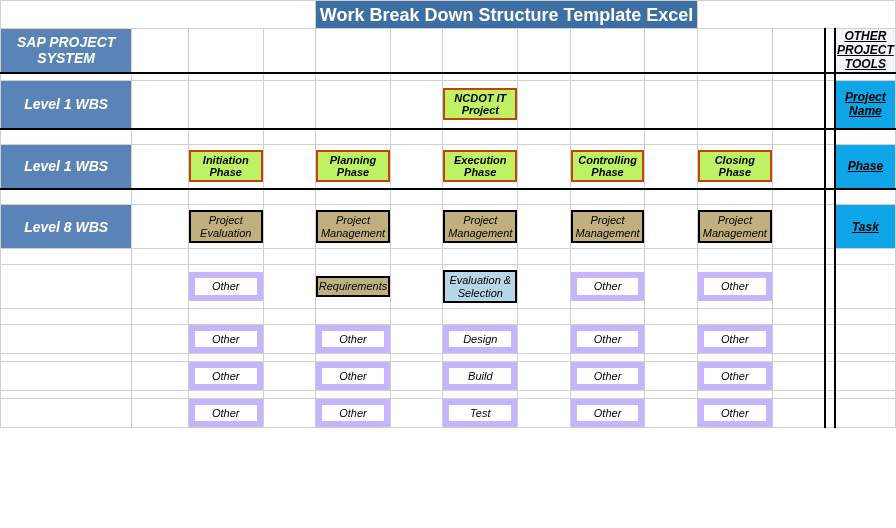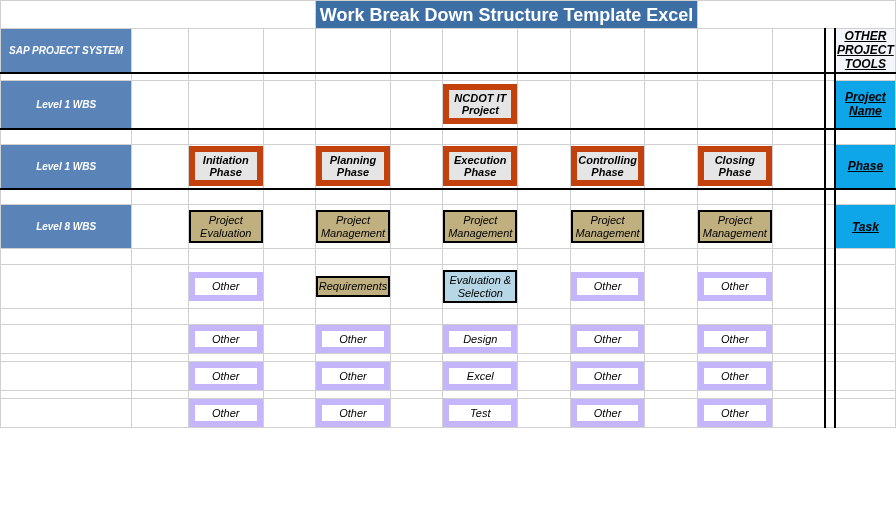--- a/index.html
+++ b/index.html
@@ -44,21 +44,21 @@
     height: 26px;
     line-height: 26px;
   }
 
   
   .left-label {
     background: #5a84b8;
     color: #fff;
     font-style: italic;
     font-weight: bold;
-    font-size: 10px;
+    font-size: 14px;
     margin-top: 29px;
   }
   .left-label.top {
     background: #5a84b8;
   }
   
   .right-label {
     background: #f2f6fb;
     color: #000;
     font-style: italic;
@@ -79,21 +79,21 @@
     height: 100%;
     display: flex;
     align-items: center;
     justify-content: center;
     font-style: italic;
     font-size: 11px;
     padding: 2px;
     line-height: 1.1;
     text-align: center;
   }
-  .box.grey  { background: #e5e5e5; border: 6px solid #c2410c; font-weight: bold; }
+  .box.grey  { background: #bef264; border: 2px solid #c2410c; font-weight: bold; }
   .box.tan   { background: #c0b080; border: 2px solid #000; }
   .box.blue  { background: #b7d7e6; border: 2px solid #000; }
   .box.plain { background: #fff;   border: 6px solid #c4b5fd; }
 
   .h44 { height: 44px; }
   .h40 { height: 48px; }
   .h24 { height: 24px; }
   .h28 { height: 28px; }
 
   td.lsep { border-left: 2px solid #000 !important; text-decoration: underline; }
@@ -372,21 +372,21 @@
           <td></td>
     <td>
             <div class="box plain">Other</div>
           </td>
           <td></td>
     <td>
             <div class="box plain">Other</div>
           </td>
           <td></td>
     <td>
-            <div class="box plain">Excel</div>
+            <div class="box plain">Build</div>
           </td>
           <td></td>
     <td>
             <div class="box plain">Other</div>
           </td>
           <td></td>
     <td>
             <div class="box plain">Other</div>
           </td>
           <td></td>

